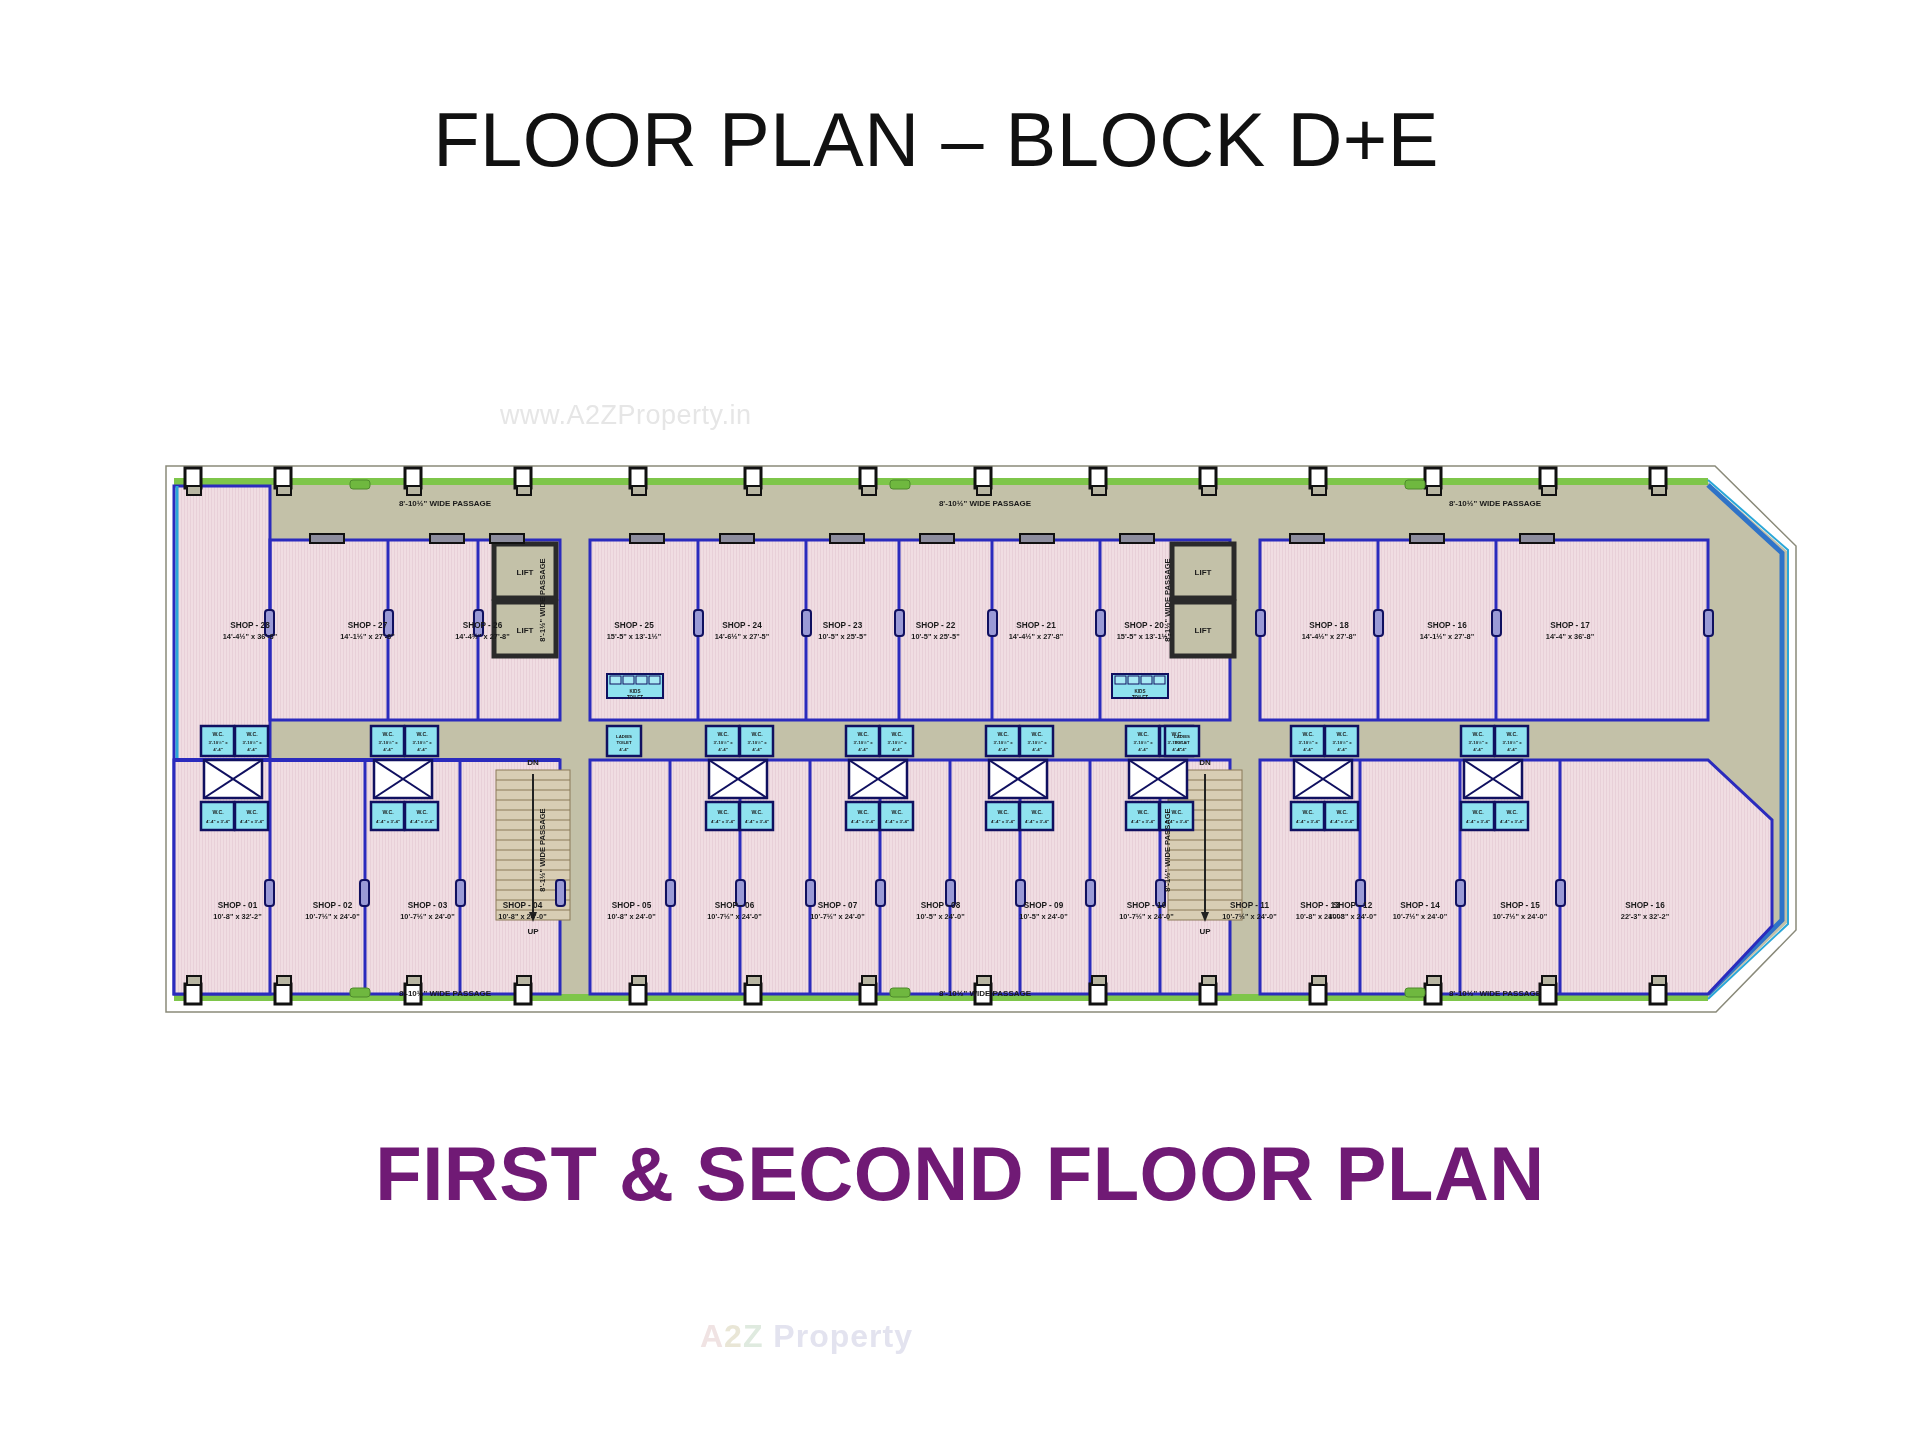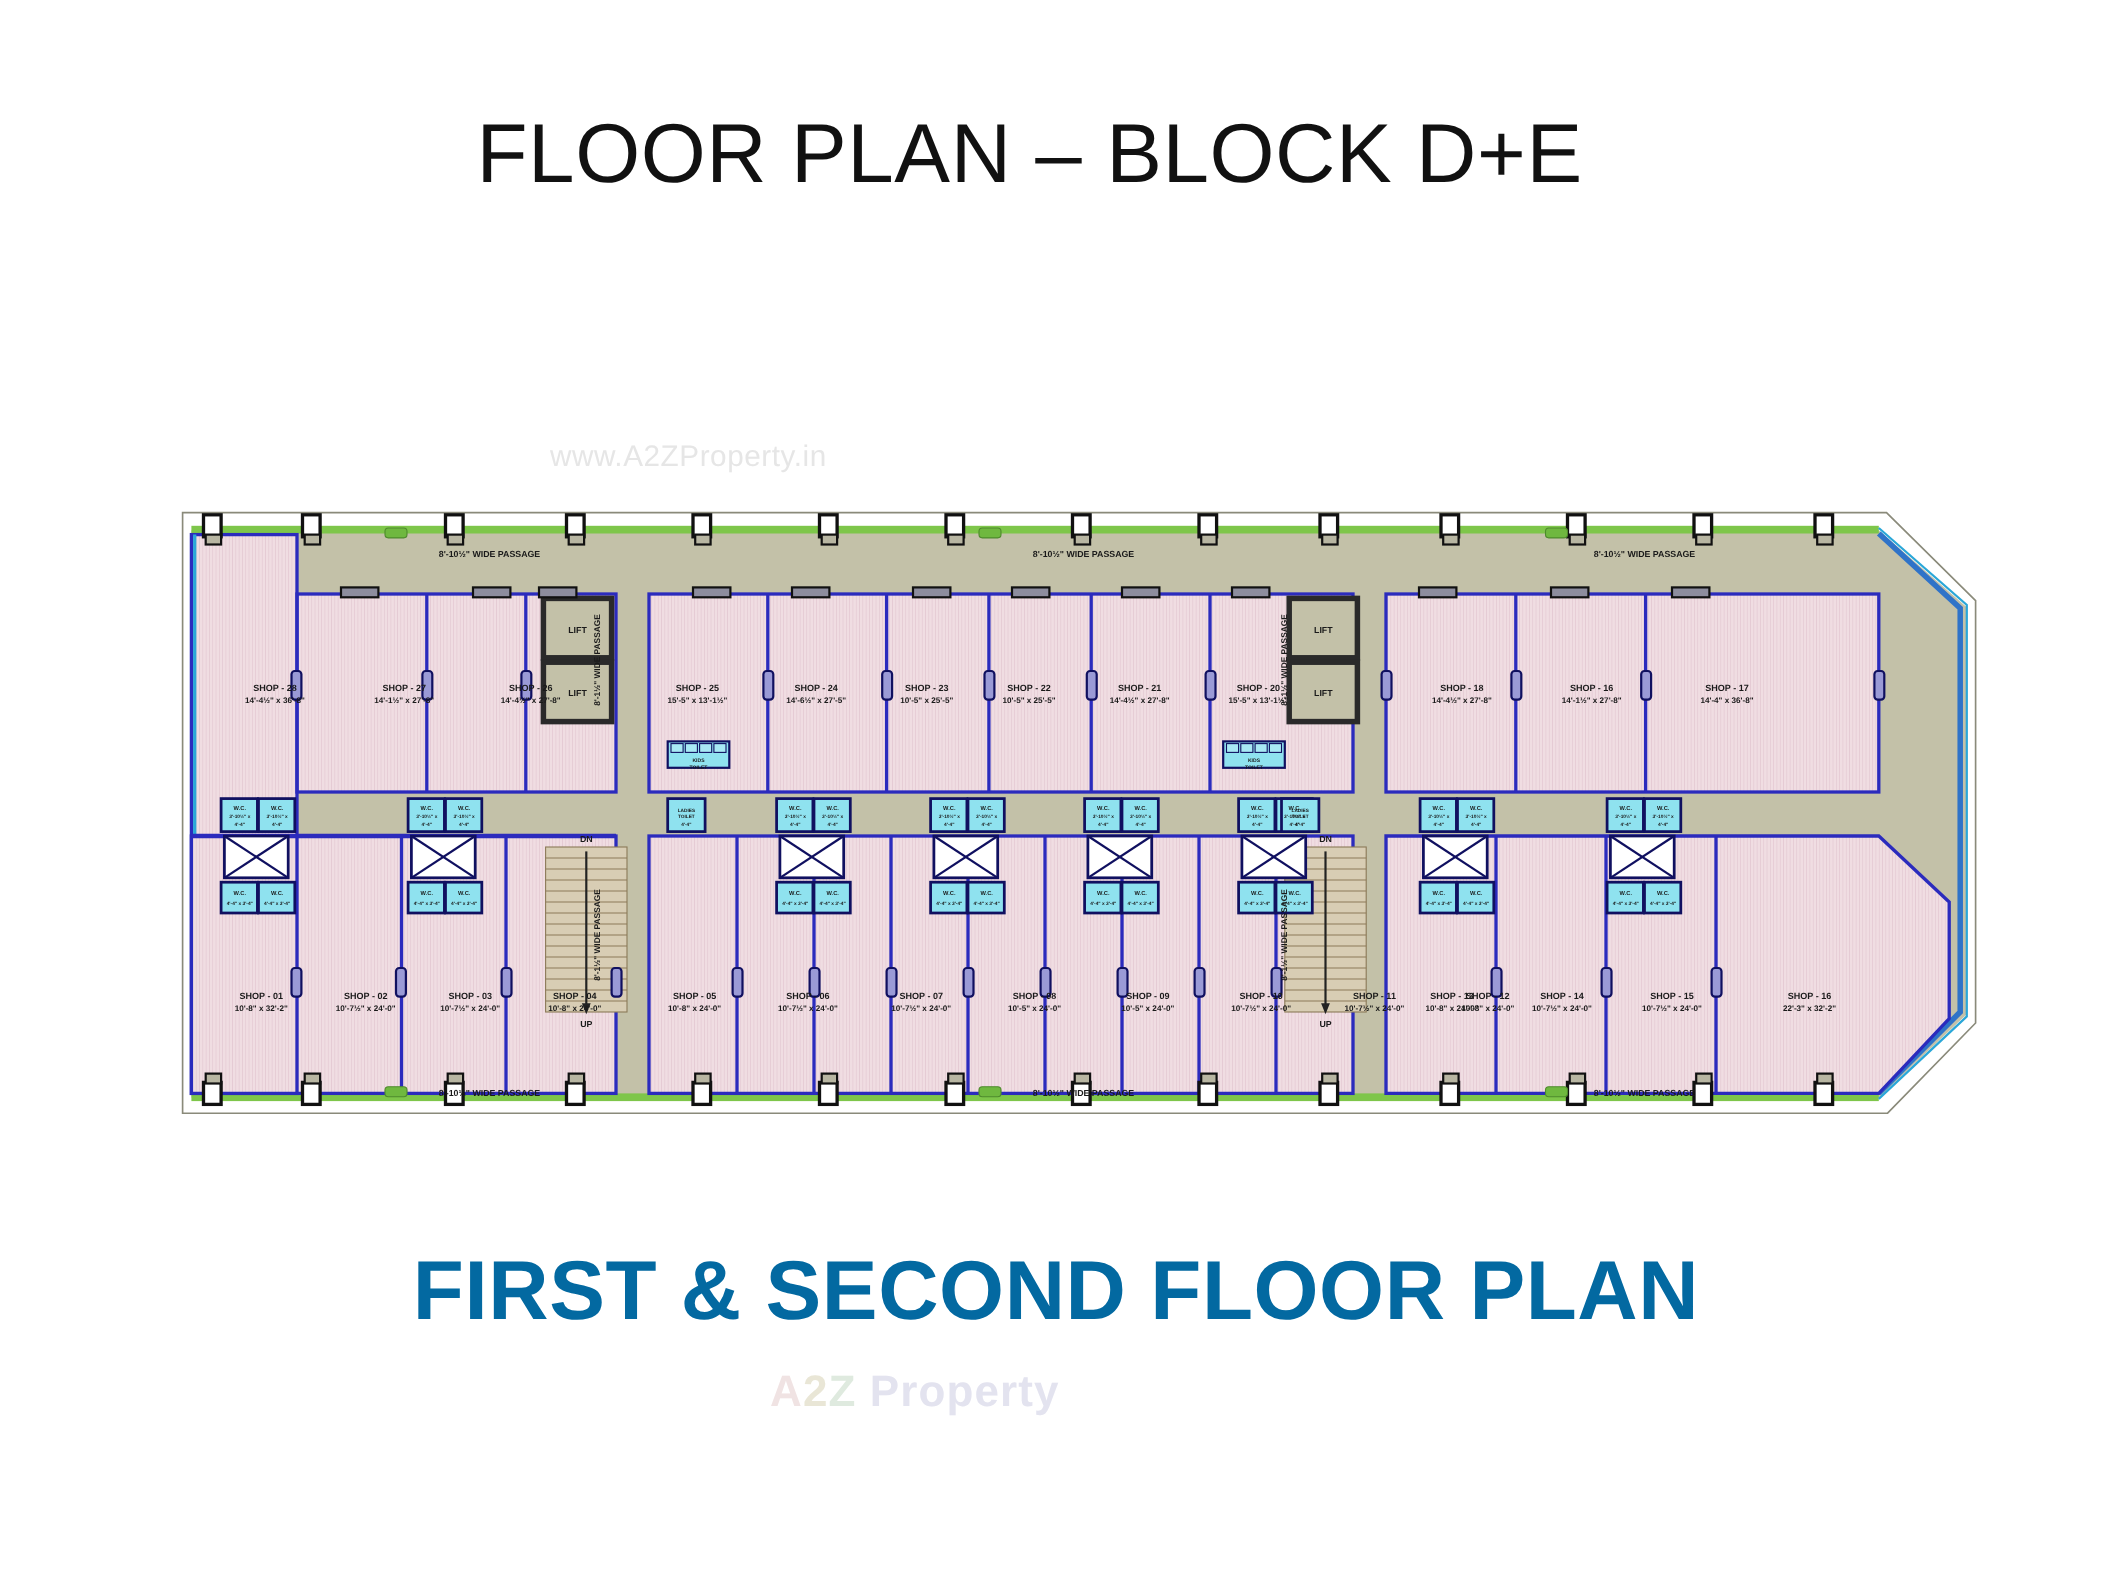--- a/index.html
+++ b/index.html
@@ -5,30 +5,30 @@
   html,body{margin:0;padding:0;background:#ffffff;}
   body{width:1920px;height:1441px;font-family:"Liberation Sans",sans-serif;position:relative;overflow:hidden;}
 
   .title-top{
     position:absolute;left:0;top:96px;width:1872px;text-align:center;
     font-size:76px;font-weight:400;color:#111;letter-spacing:.5px;
     font-family:"Liberation Sans",sans-serif;
   }
   .title-bottom{
     position:absolute;left:0;top:1130px;width:1920px;text-align:center;
-    font-size:76px;font-weight:700;color:#0369a1;letter-spacing:.5px;
+    font-size:76px;font-weight:700;color:#701a75;letter-spacing:.5px;
     font-family:"Liberation Sans",sans-serif;
   }
 
   .wm-top{
     position:absolute;left:500px;top:400px;font-size:27px;color:#e6e6e6;
     font-weight:400;letter-spacing:.5px;user-select:none;
   }
   .wm-bottom{
-    position:absolute;left:700px;top:1243px;font-size:40px;font-weight:700;
+    position:absolute;left:700px;top:1318px;font-size:32px;font-weight:700;
     color:#ece9e2;letter-spacing:1px;user-select:none;
   }
   .wm-bottom span:nth-child(1){color:#f0e3e3}
   .wm-bottom span:nth-child(2){color:#e9e6d6}
   .wm-bottom span:nth-child(3){color:#dfeadf}
   .wm-bottom span:nth-child(4){color:#e3e3ef}
 
   
   #plan{
     position:absolute;left:160px;top:460px;width:1650px;height:580px;

